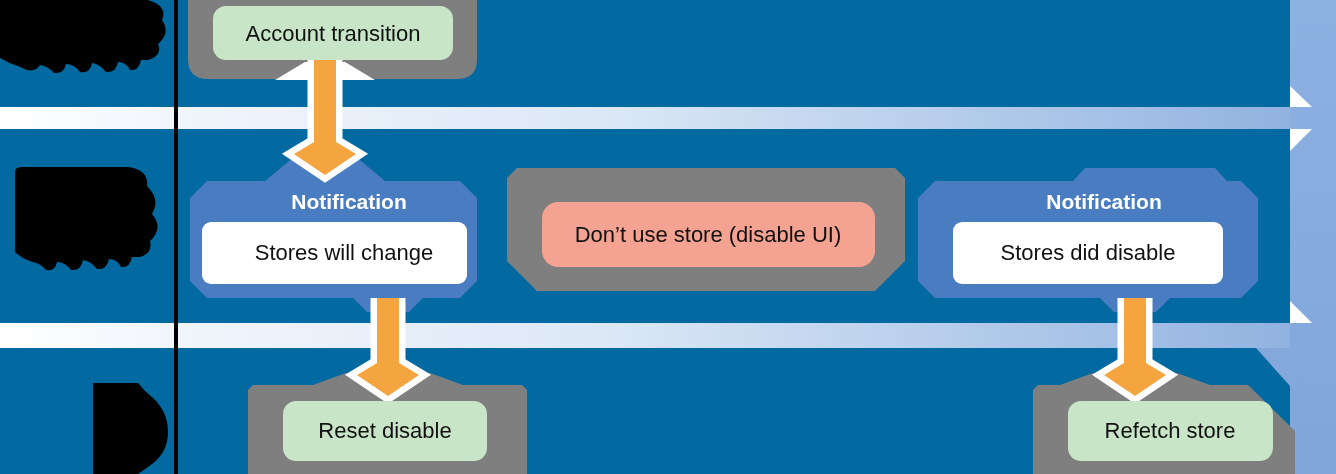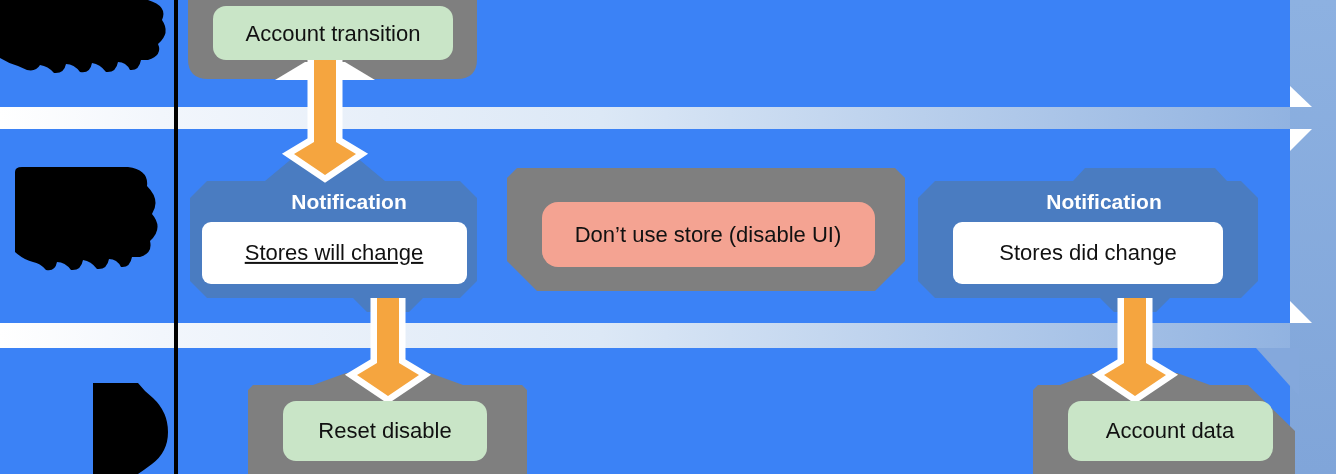--- a/index.html
+++ b/index.html
@@ -1,18 +1,18 @@
 <!DOCTYPE html>
 <html><head>
 <meta charset="utf-8">
 <style>
   html,body{margin:0;padding:0;background:#fff;}
   #canvas{
     position:relative;width:1336px;height:474px;overflow:hidden;
-    font-family:"Liberation Sans","DejaVu Sans",sans-serif;background:#3b82f6;
+    font-family:"Liberation Sans","DejaVu Sans",sans-serif;background:#0369a1;
   }
   #canvas svg{position:absolute;left:0;top:0;}
   .lbl{
     position:absolute;transform:translate(-50%,-50%);
     white-space:nowrap;color:#111;font-size:22px;line-height:1.1;
   }
   .lbl.title{color:#ffffff;font-weight:bold;font-size:21px;margin-left:16px;}
 </style>
 </head>
 <body>
@@ -78,22 +78,22 @@
     <rect x="542" y="202" width="333" height="65" rx="16" fill="#f4a392"></rect>
     <rect x="202" y="222" width="265" height="62" rx="9" fill="#ffffff"></rect>
     <rect x="953" y="222" width="270" height="62" rx="9" fill="#ffffff"></rect>
     <rect x="283" y="401" width="204" height="60" rx="13" fill="#c9e5c7"></rect>
     <rect x="1068" y="401" width="205" height="60" rx="13" fill="#c9e5c7"></rect>
   </svg>
 
   <div class="lbl" style="left:333px;top:34px;">Account transition</div>
 
   <div class="lbl title" style="left:333px;top:202px;">Notification</div>
-  <div class="lbl" style="left:334px;top:253px;text-decoration:underline;">Stores will change</div>
+  <div class="lbl" style="left:344px;top:253px;">Stores will change</div>
 
   <div class="lbl" style="left:708px;top:235px;">Don’t use store (disable UI)</div>
 
   <div class="lbl title" style="left:1088px;top:202px;">Notification</div>
-  <div class="lbl" style="left:1088px;top:253px;">Stores did change</div>
+  <div class="lbl" style="left:1088px;top:253px;">Stores did disable</div>
 
   <div class="lbl" style="left:385px;top:431px;">Reset disable</div>
-  <div class="lbl" style="left:1170px;top:431px;">Account data</div>
+  <div class="lbl" style="left:1170px;top:431px;">Refetch store</div>
 </div>
 
 </body></html>

